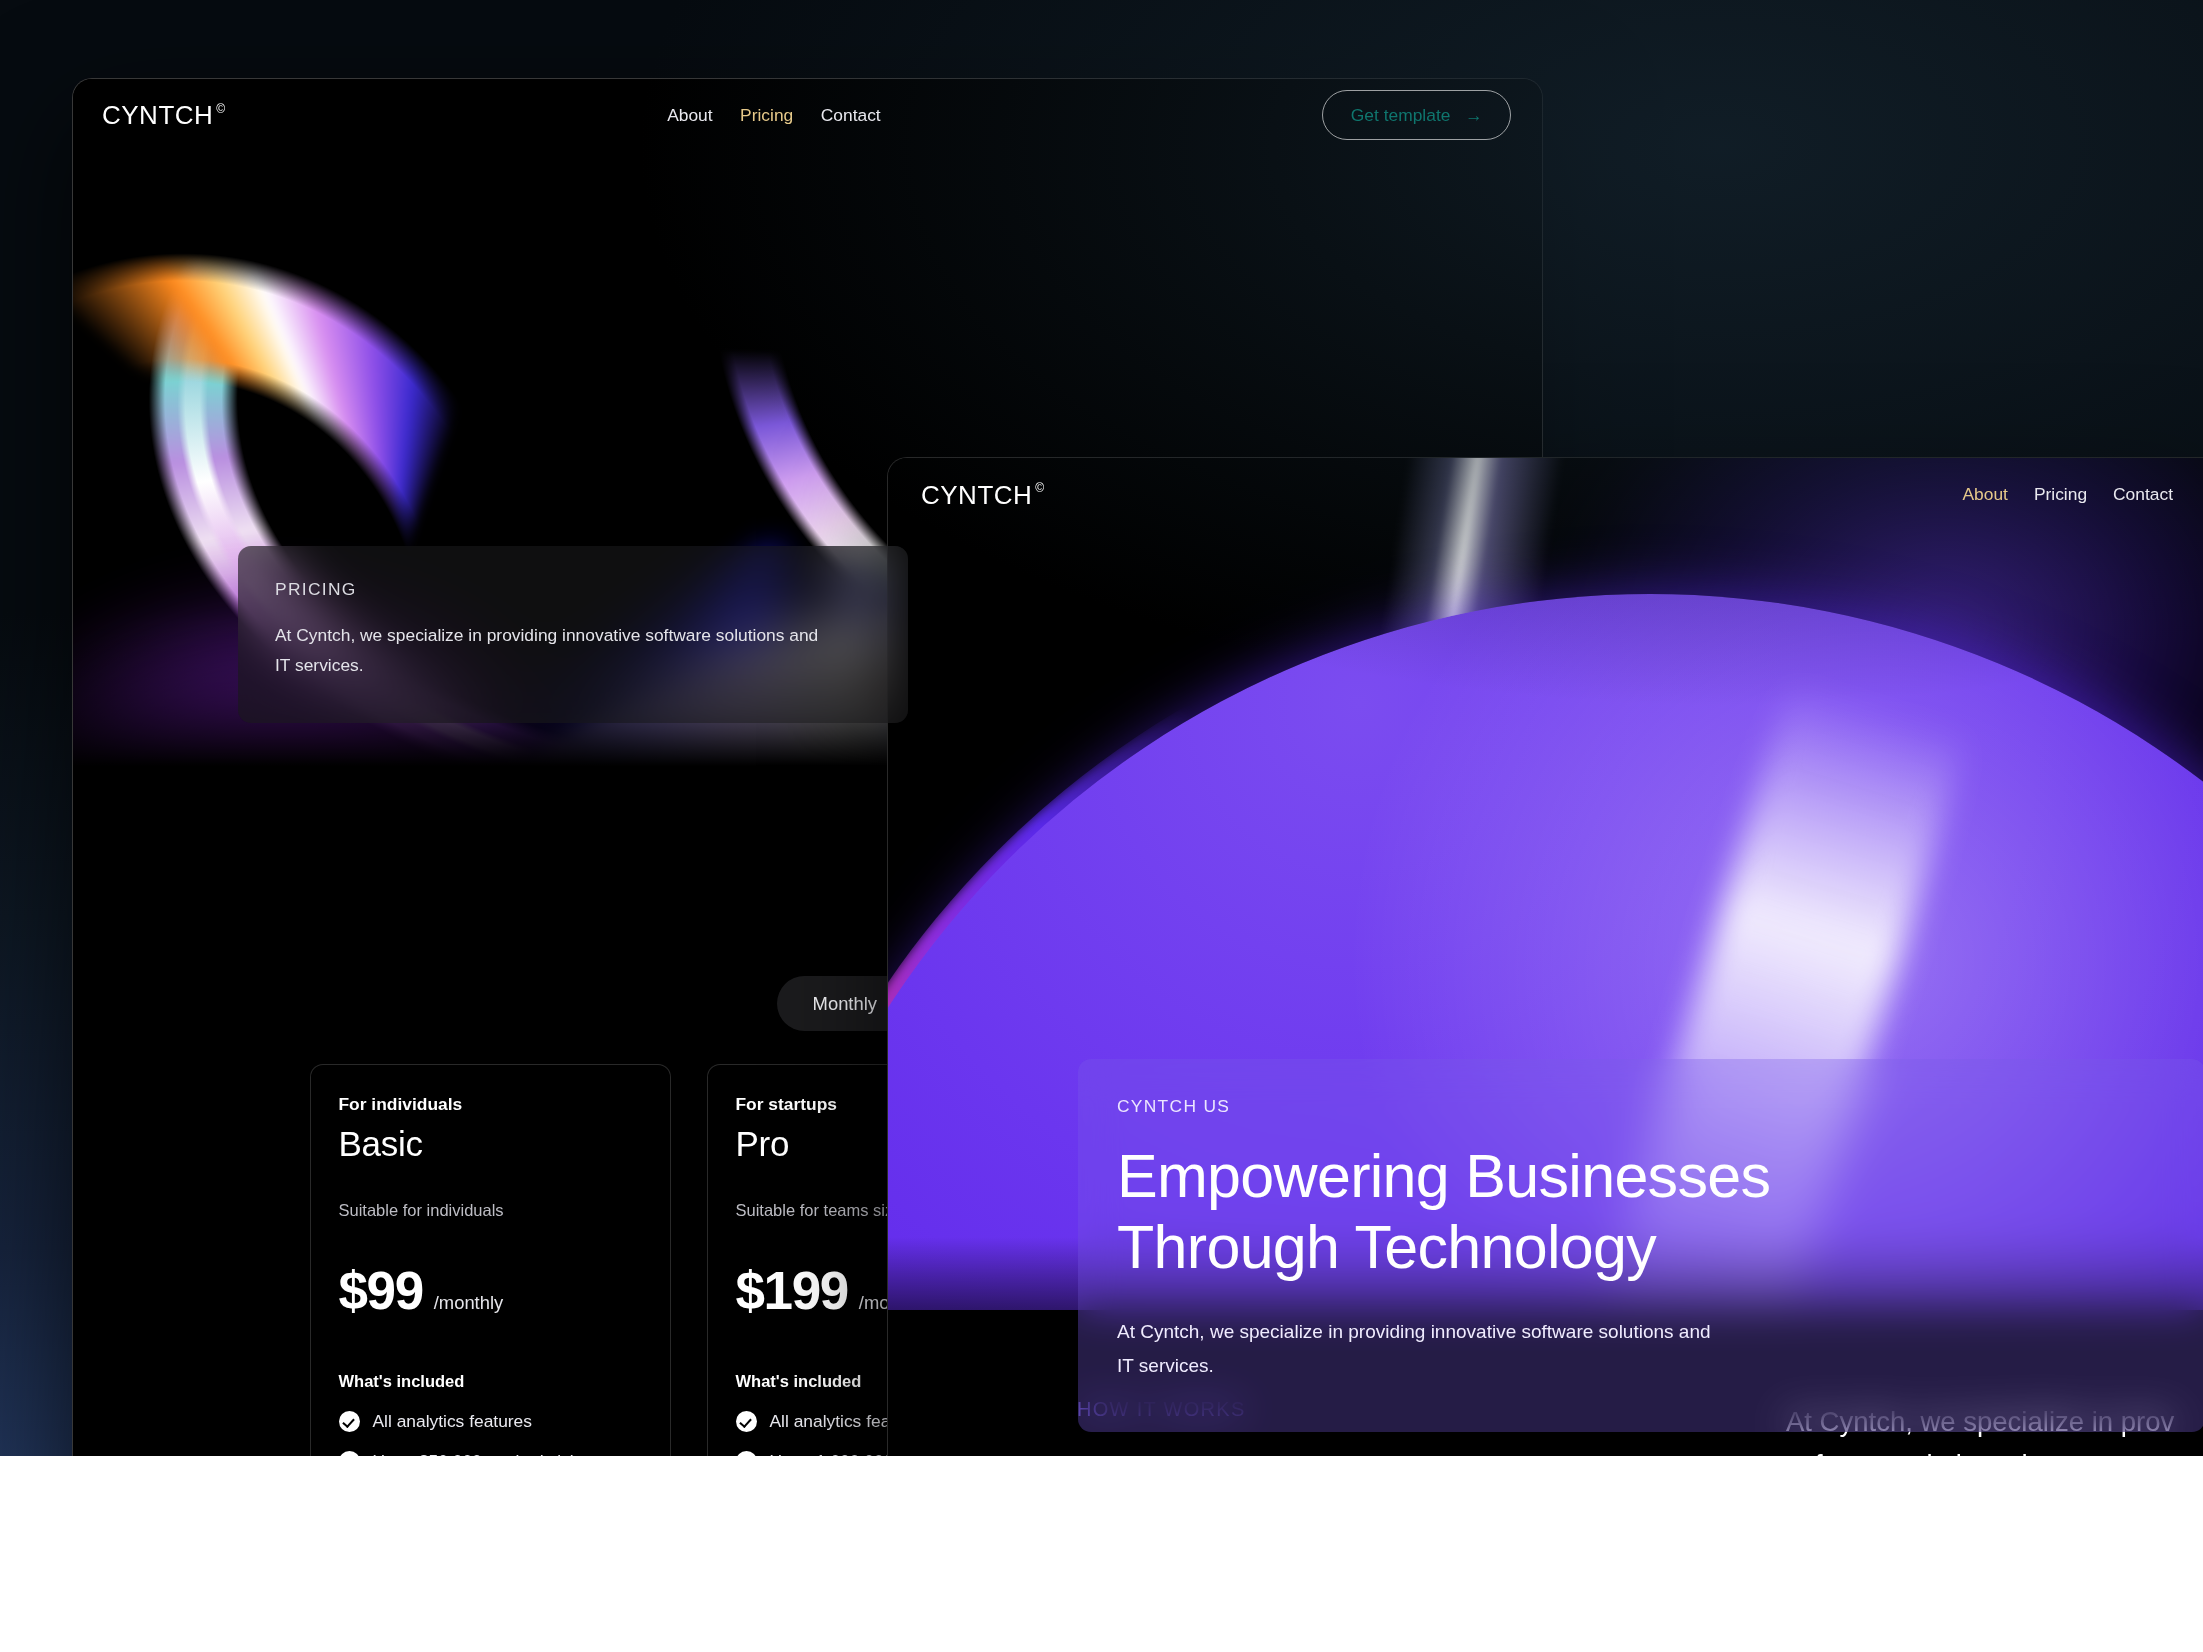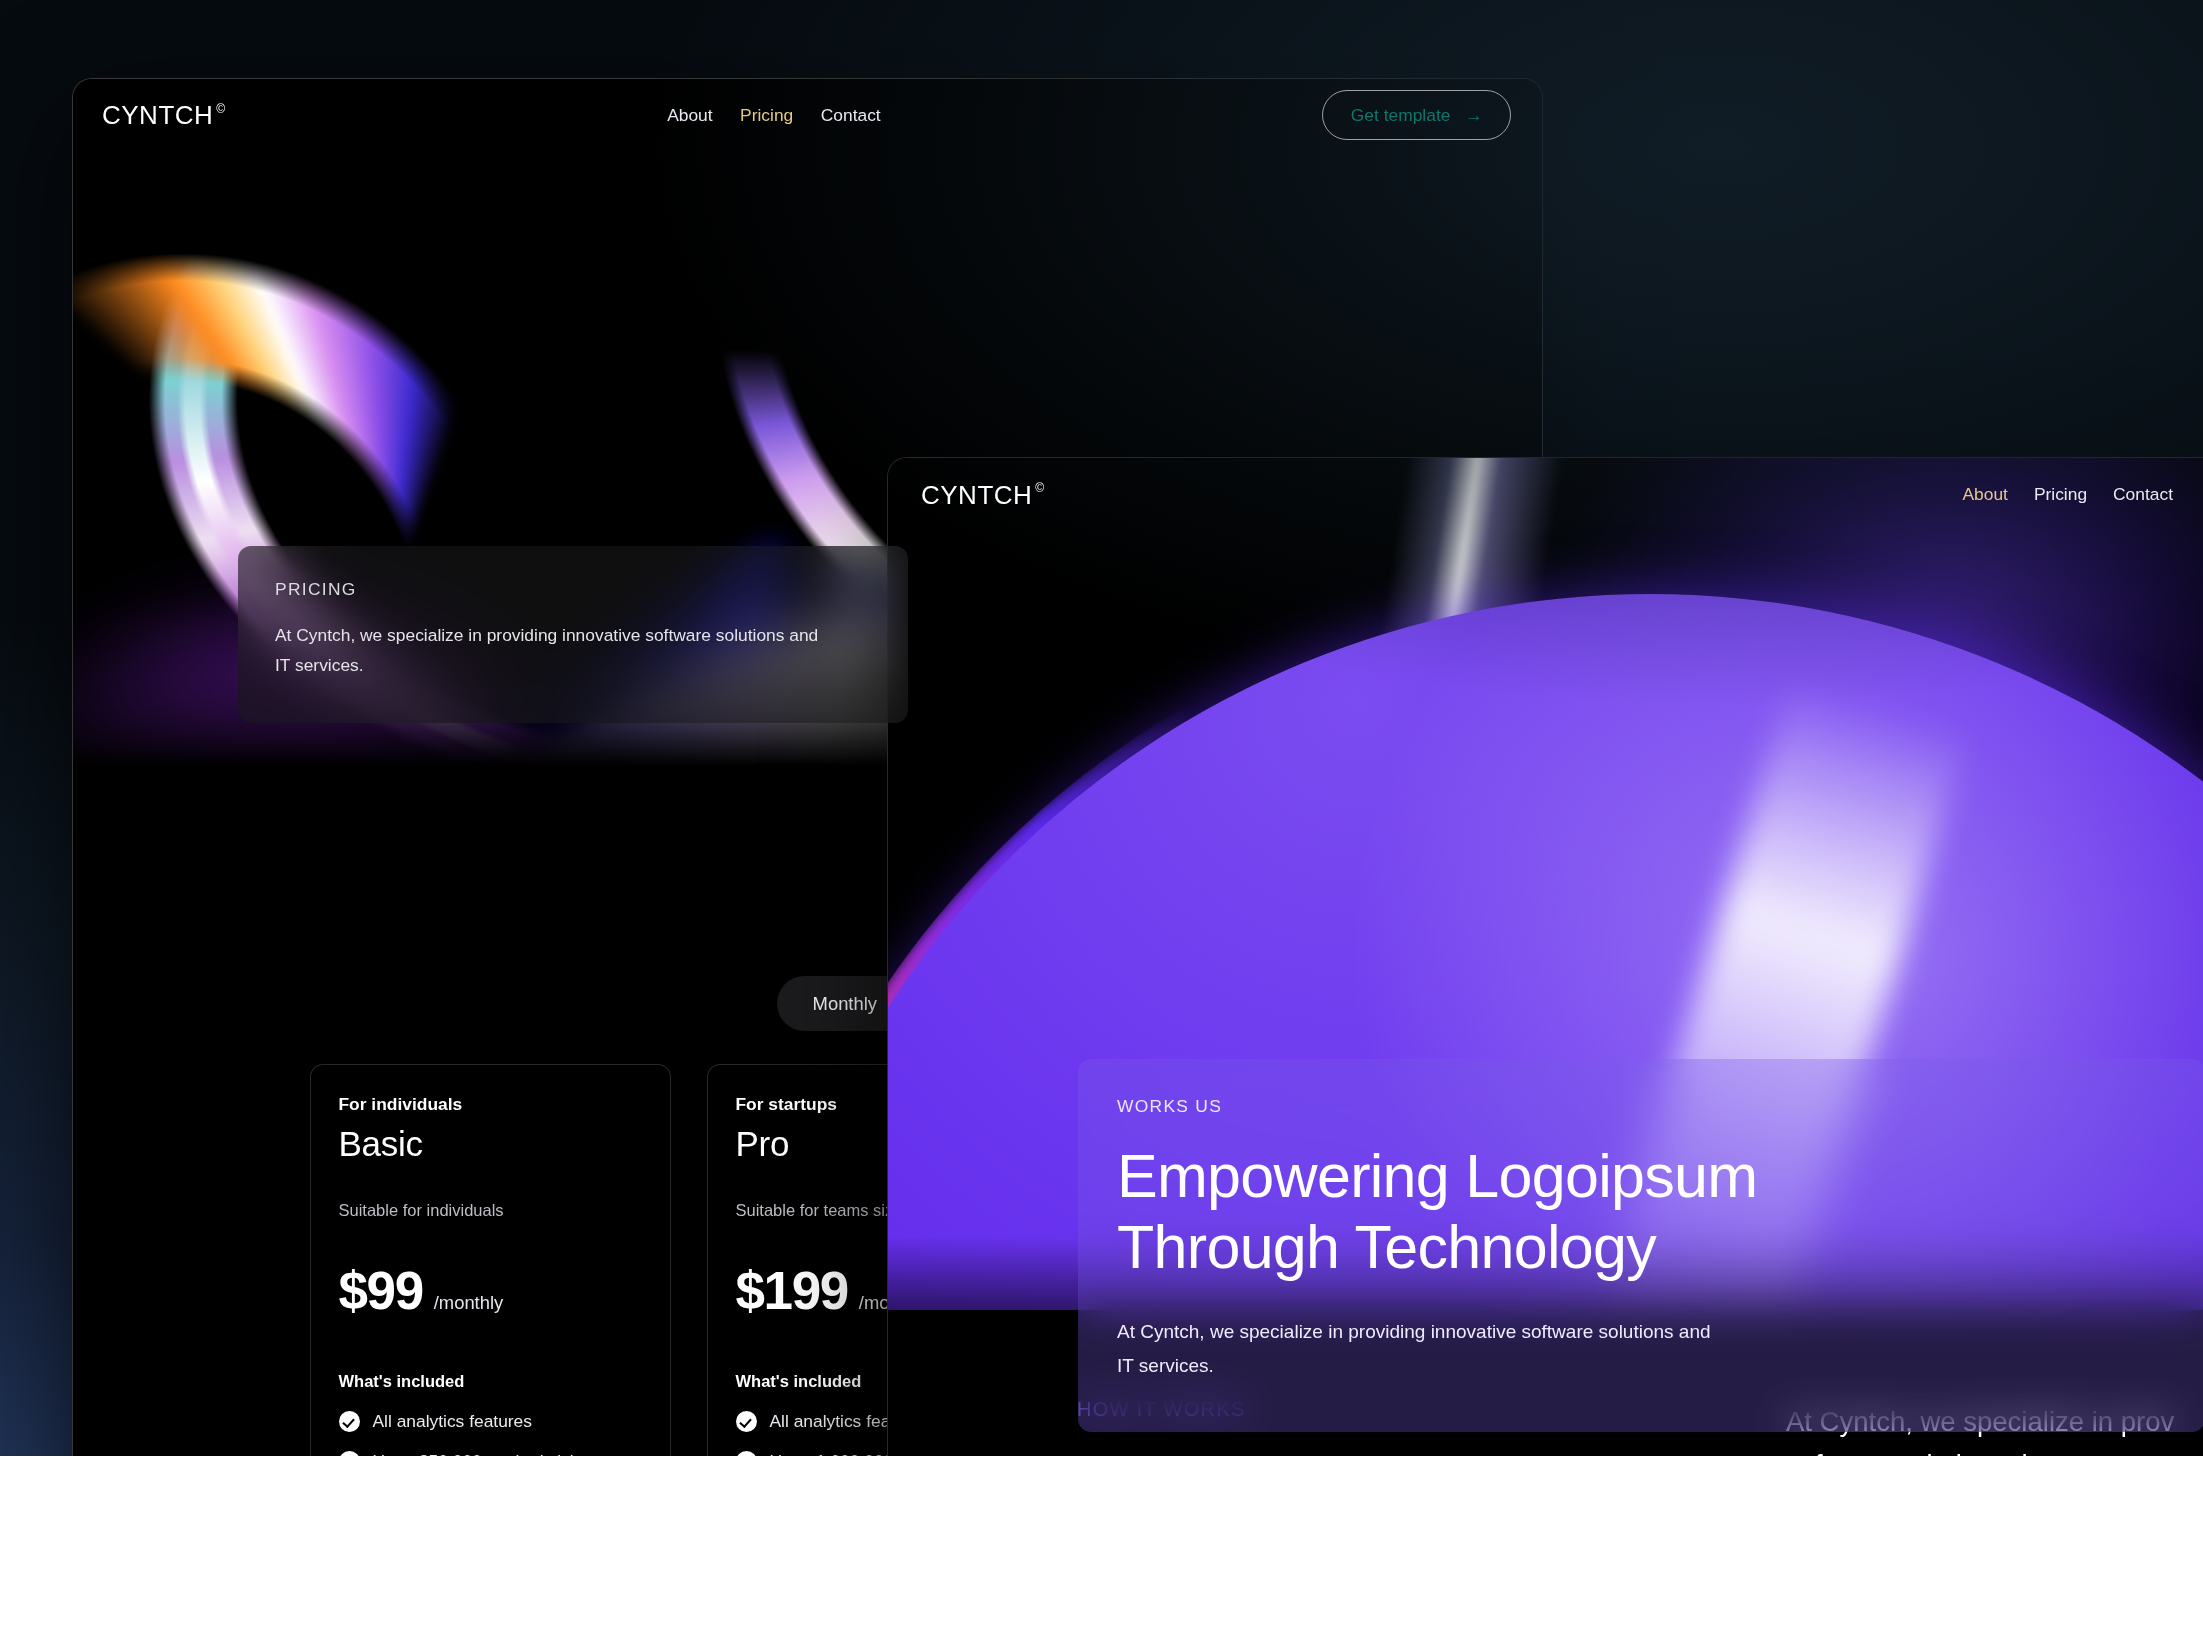--- a/index.html
+++ b/index.html
@@ -732,23 +732,23 @@
         <span class="reg">©</span>
       </div>
       <nav class="nav-links">
         <a href="#" class="active">About</a>
         <a href="#">Pricing</a>
         <a href="#">Contact</a>
       </nav>
     </div>
 
     <div class="about-card">
-      <div class="eyebrow">WORKS US</div>
+      <div class="eyebrow">CYNTCH US</div>
       <h1>
-        <span>Empowering Logoipsum</span><br>
+        <span>Empowering Businesses</span><br>
         <span>Through Technology</span>
       </h1>
       <p>
         <span>At Cyntch, we specialize in providing innovative software solutions and</span><br>
         <span>IT services.</span>
       </p>
     </div>
 
     <div class="works">
       <div class="left">

